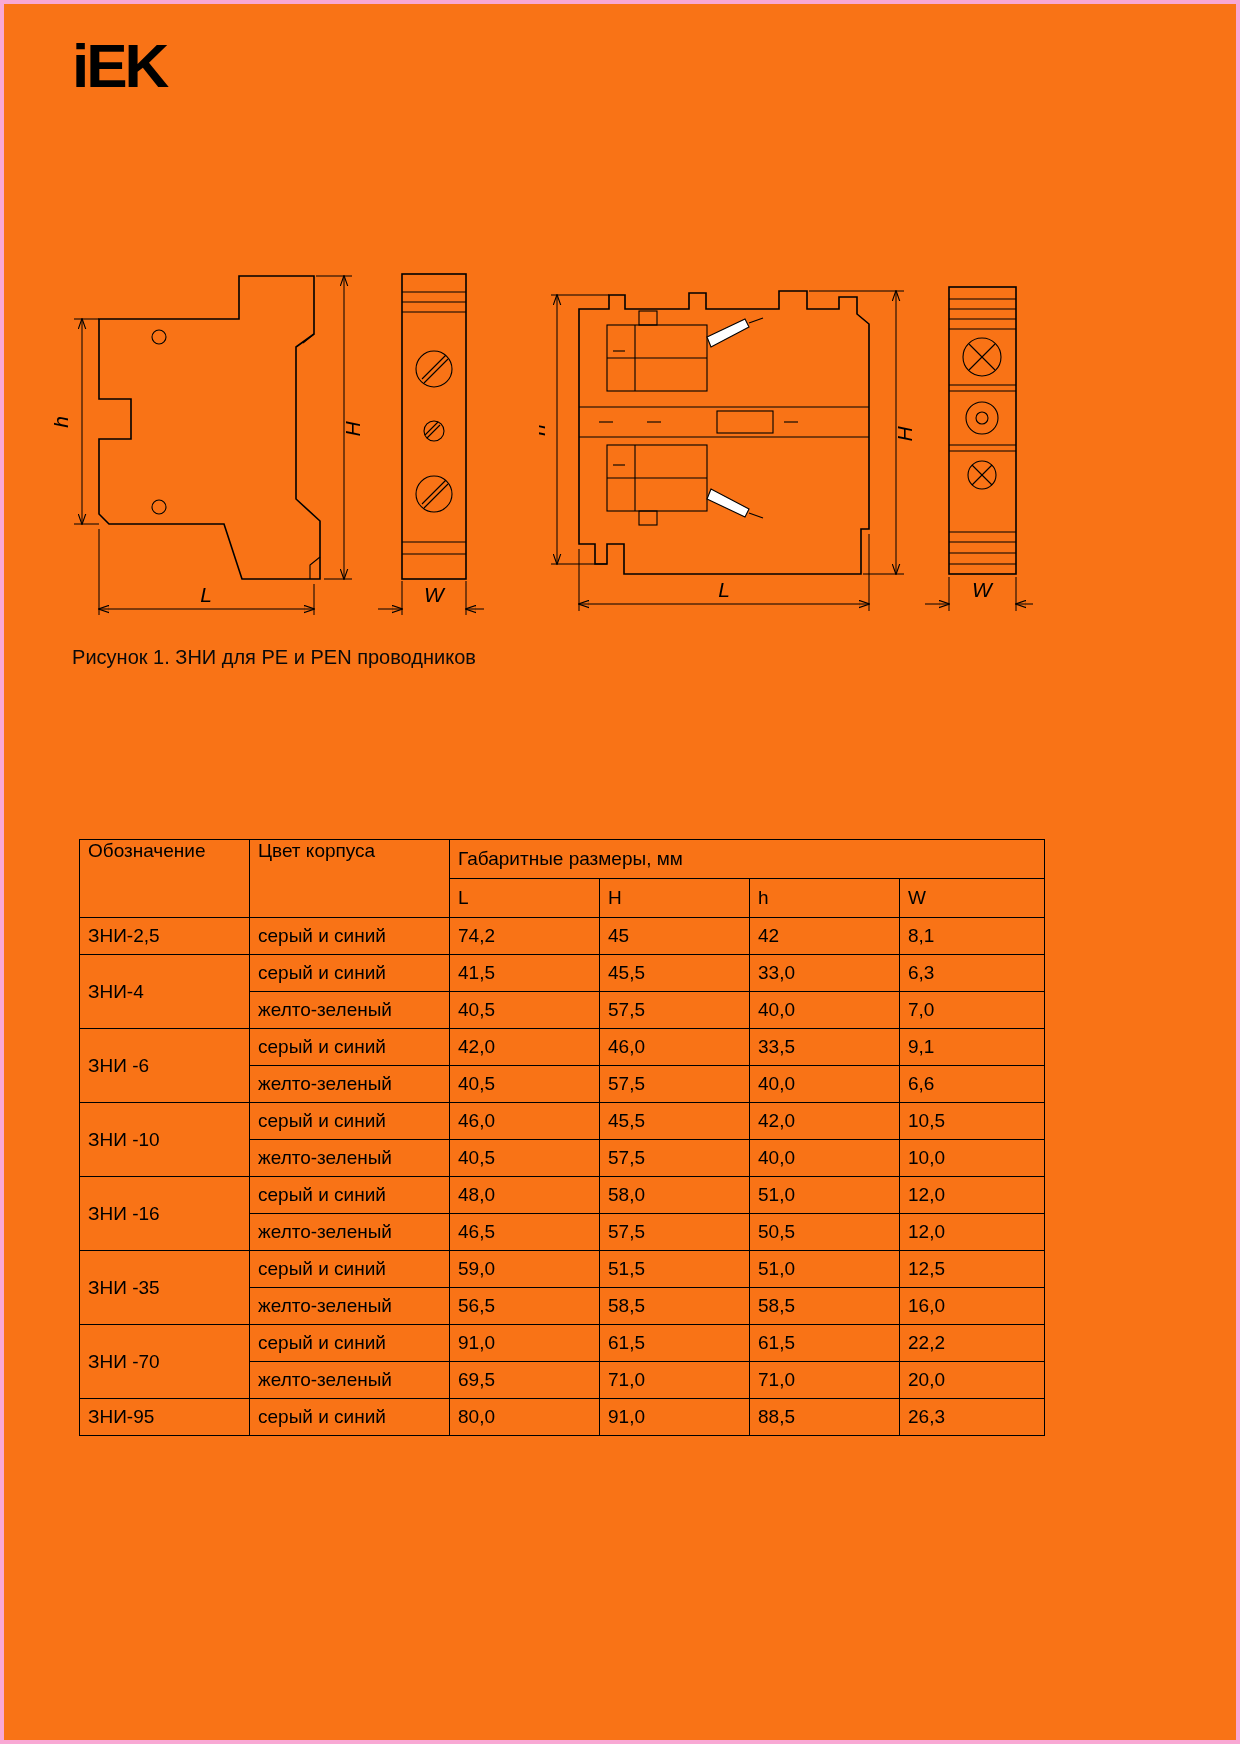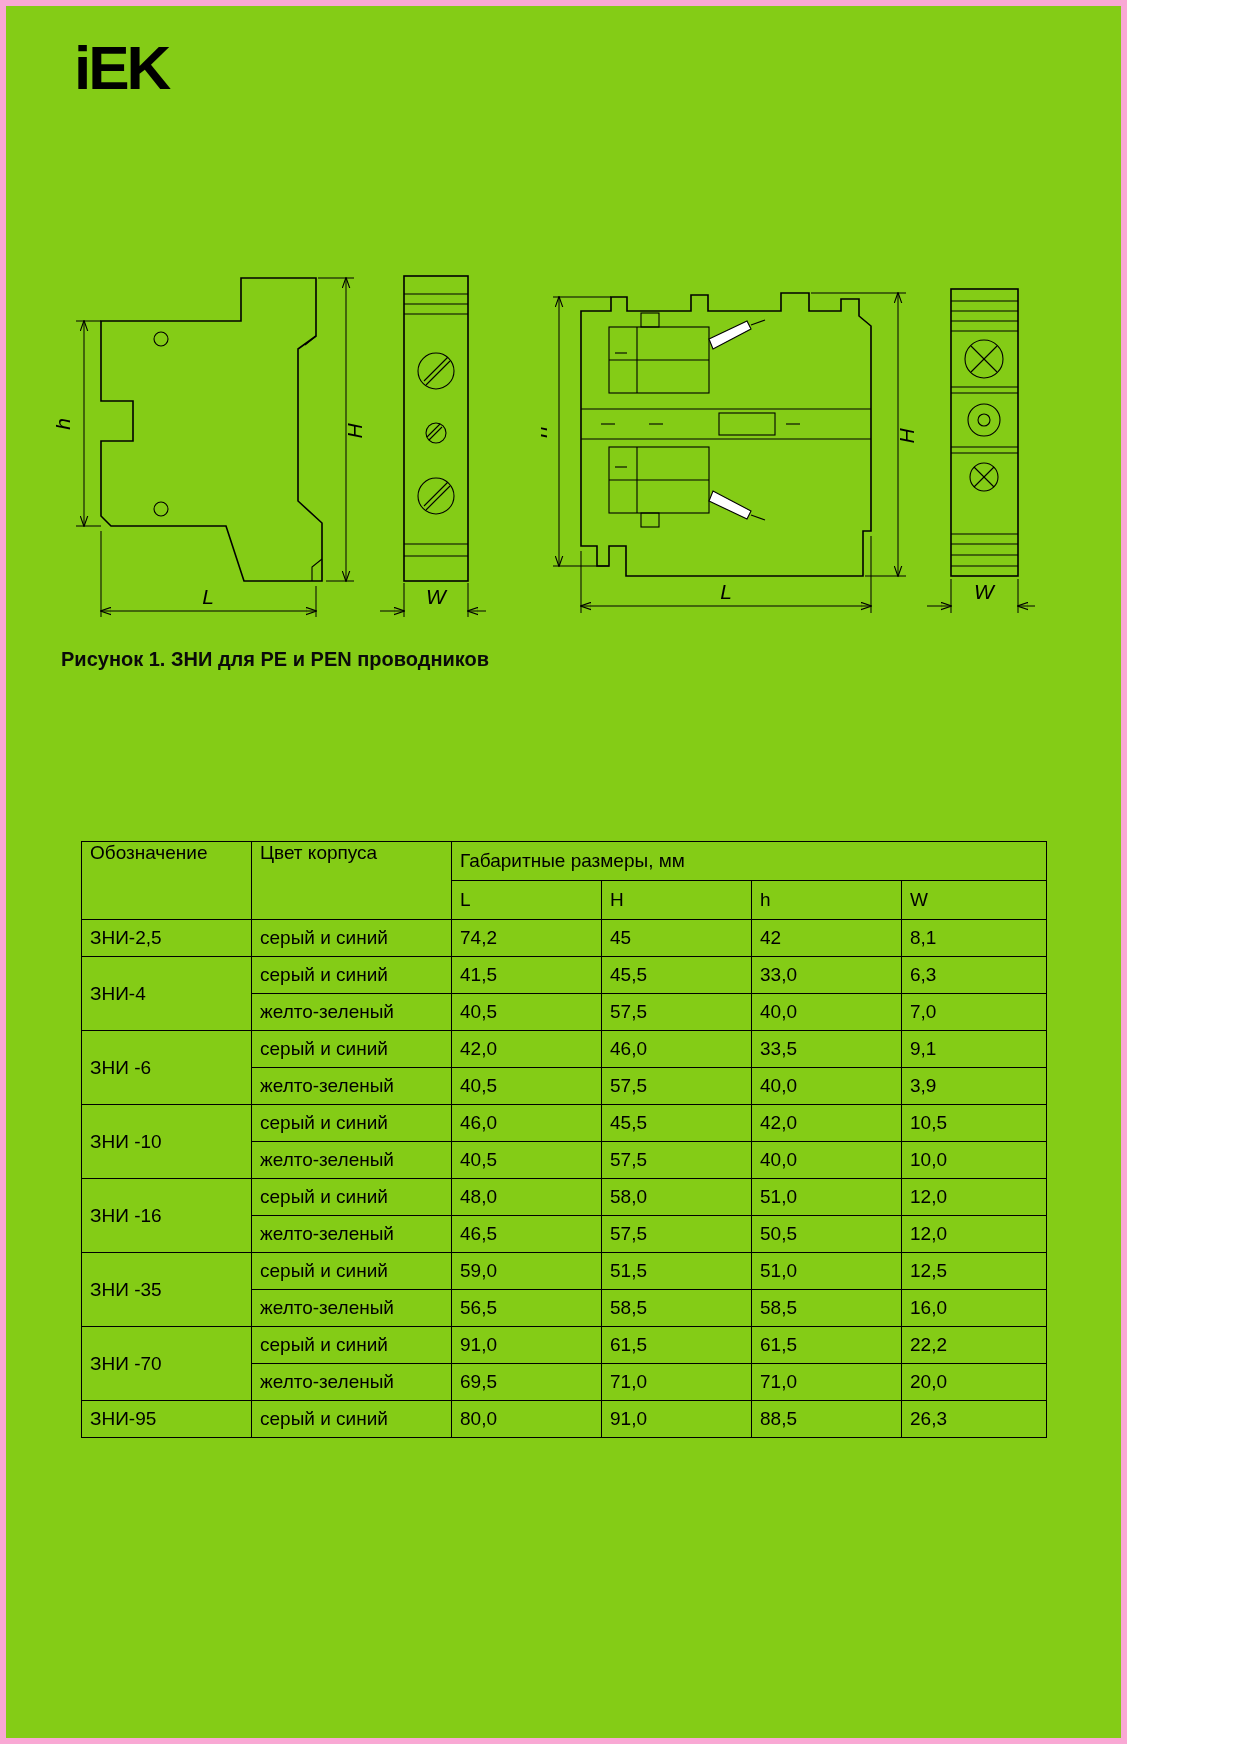--- a/index.html
+++ b/index.html
@@ -1,35 +1,35 @@
 <!DOCTYPE html>
 <html><head>
 <meta charset="utf-8">
 <style>
   html,body { margin:0; padding:0; background:#fff; }
   .page {
     position:relative;
-    width:1127px; height:1744px;
+    width:1240px; height:1744px;
     box-sizing:border-box;
-    border:6px solid #f9a8d4;
-    background:#84cc16;
+    border:4px solid #f9a8d4;
+    background:#f97316;
     font-family:"Liberation Sans", sans-serif;
     color:#000;
     overflow:hidden;
   }
   .logo {
     position:absolute; left:68px; top:26px;
     font-size:62px; font-weight:900; letter-spacing:-3px;
     color:#000;
   }
   .fig { position:absolute; }
   .fig svg { display:block; }
   .caption {
     position:absolute; top:642px; height:28px;
-    font-size:20px; text-align:left; color:#0a0a0a;font-weight:bold;
+    font-size:20px; text-align:center; color:#0a0a0a;
   }
   .caption1 { left:55px; width:430px; }
   .caption2 { left:535px; width:430px; }
 
   svg line, svg path, svg rect, svg circle, svg polygon { stroke:#000; fill:none; }
   .outline { stroke-width:1.6; }
   .detail  { stroke-width:1.1; }
   .dimline { stroke-width:1; }
   .lever   { stroke-width:1.1; fill:#fff; }
   svg text.dim {
@@ -286,21 +286,21 @@
           <td>42,0</td>
           <td>46,0</td>
           <td>33,5</td>
           <td>9,1</td>
         </tr>
         <tr>
           <td>желто-зеленый</td>
           <td>40,5</td>
           <td>57,5</td>
           <td>40,0</td>
-          <td>3,9</td>
+          <td>6,6</td>
         </tr>
 
         <tr>
           <td rowspan="2">ЗНИ -10</td>
           <td>серый и синий</td>
           <td>46,0</td>
           <td>45,5</td>
           <td>42,0</td>
           <td>10,5</td>
         </tr>

